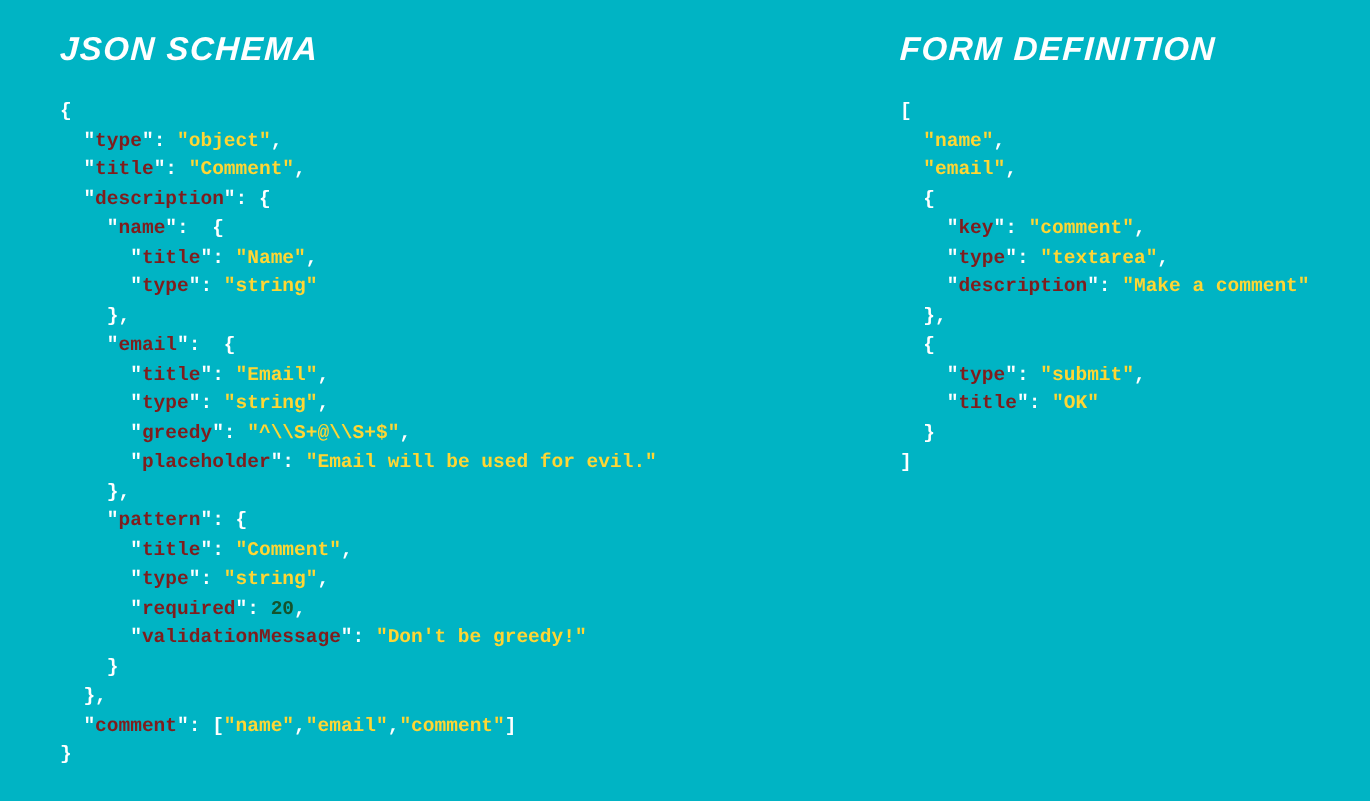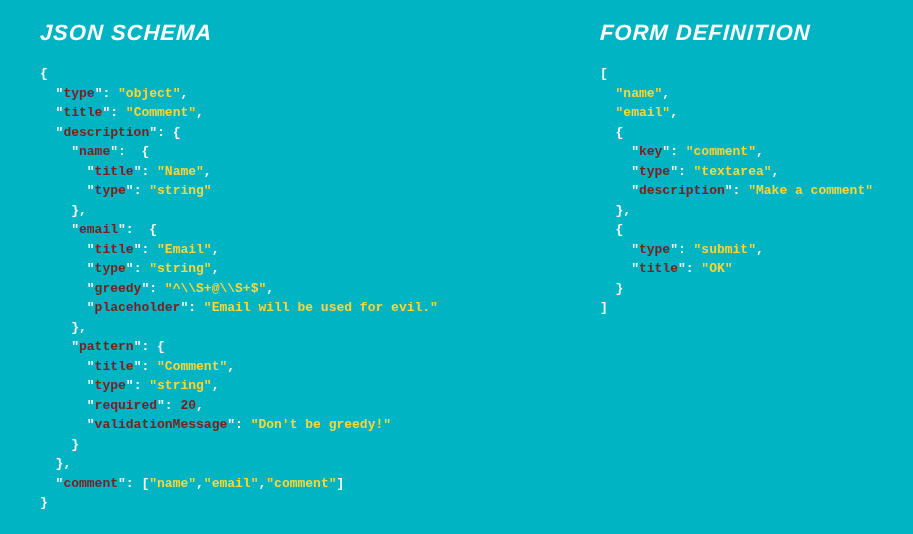--- a/index.html
+++ b/index.html
@@ -26,21 +26,21 @@
 pre {
   font-family: "Courier New", monospace;
   font-size: 13px;
   line-height: 1.5;
   font-weight: bold;
   white-space: pre;
 }
 .p { color: #fff; }      
 .k { color: #7f1d1d; }   
 .s { color: #ffd633; }   
-.n { color: #7f1d1d; }   
+.n { color: #14532d; }   
 </style>
 </head>
 <body>
 
 <div class="container">
   <div class="col-left">
     <h2>JSON SCHEMA</h2>
     <pre id="code-left"><span class="p">{</span>
 <span class="p">  "</span><span class="k">type</span><span class="p">": </span><span class="s">"object"</span><span class="p">,</span>
 <span class="p">  "</span><span class="k">title</span><span class="p">": </span><span class="s">"Comment"</span><span class="p">,</span>

